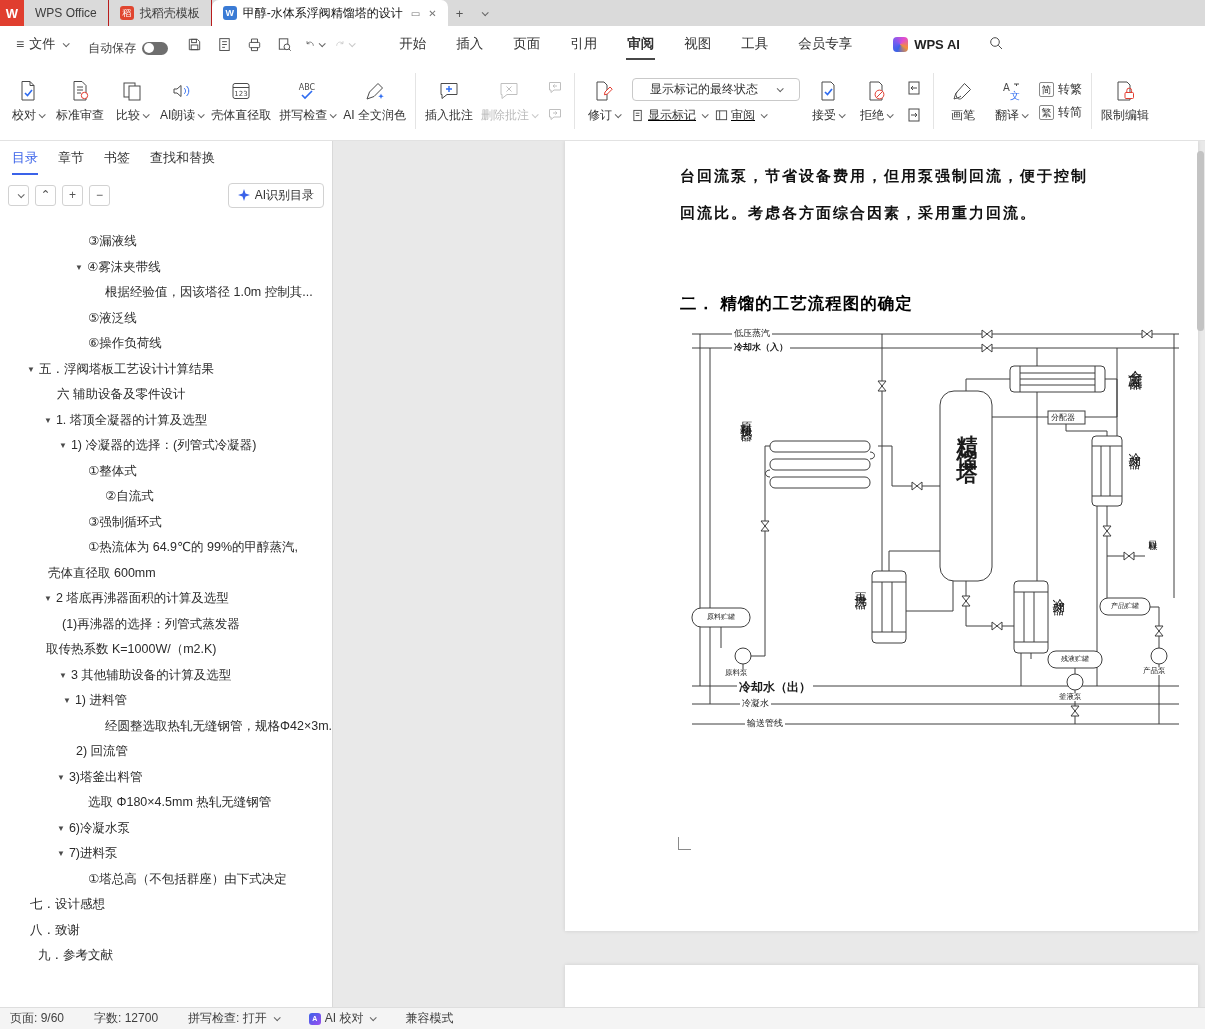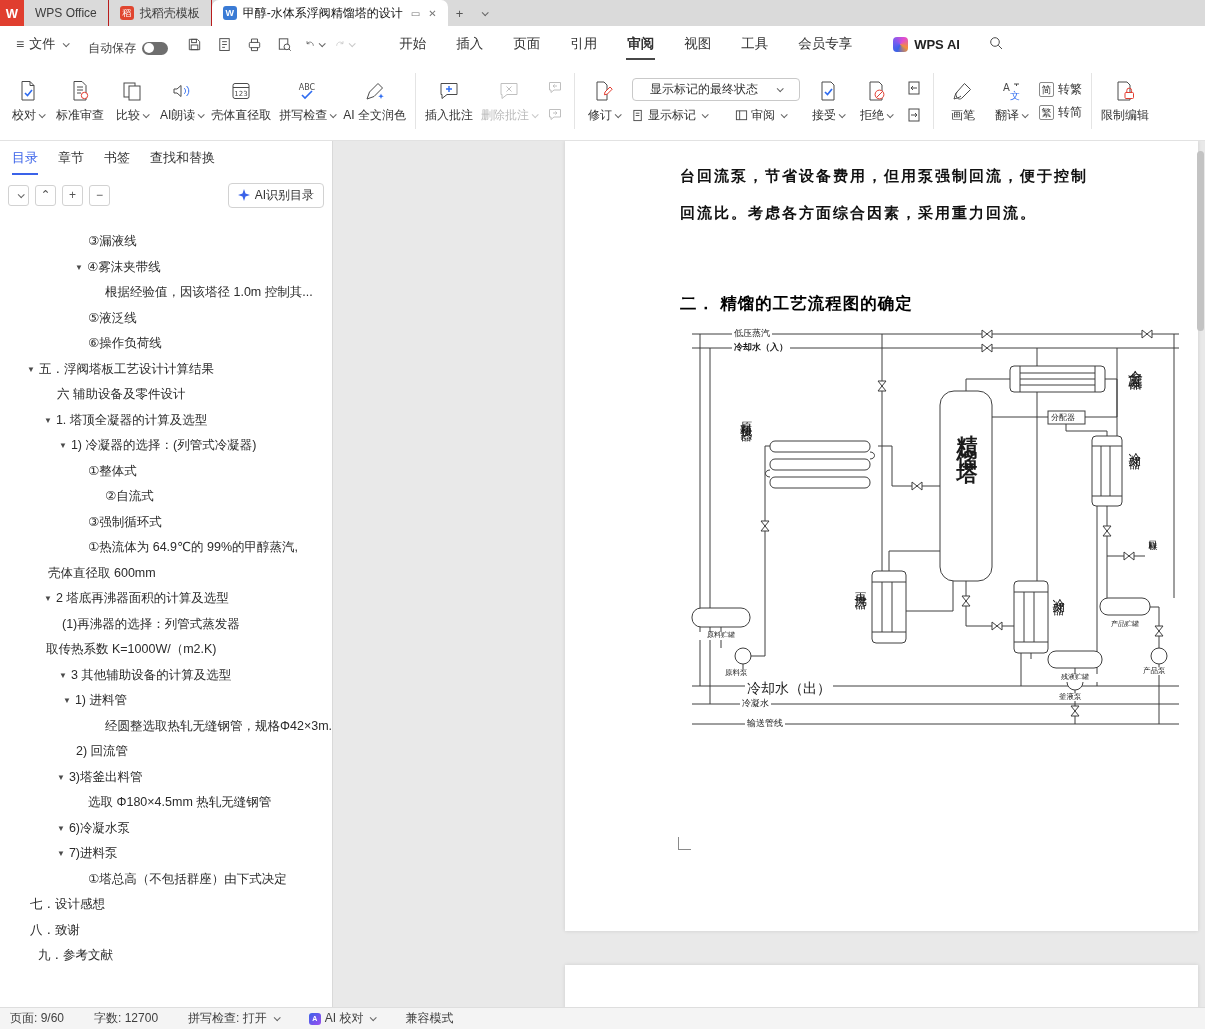--- a/index.html
+++ b/index.html
@@ -47,21 +47,21 @@
   .rb .ic, .mini .ic { display:flex; justify-content:center; }
   .rb .ic svg { width:24px; height:24px; }
   .rb .lbl { display:flex; align-items:center; font-size:12px; color:#333; white-space:nowrap; }
   .rb.dis, .mini.dis { opacity:.35; }
   .vdiv { width:1px; height:56px; background:#e4e4e4; margin:0 5px; flex-shrink:0; }
   .navcol { display:flex; flex-direction:column; gap:7px; margin:0 2px; flex-shrink:0; }
   .mini { width:24px; height:20px; display:flex; align-items:center; justify-content:center; }
   .mini svg { width:16px; height:16px; }
   .mkgroup { display:flex; flex-direction:column; gap:6px; width:168px; margin:0 4px; flex-shrink:0; }
   .mkselect { border:1px solid #c9c9c9; border-radius:4px; height:23px; display:flex; align-items:center; justify-content:space-between; padding:0 17px; font-size:12px; color:#333; background:#fff; }
-  .mkrow { display:flex; gap:28px; }
+  .mkrow { display:flex; gap:8px;text-decoration:underline; }
   .mkitem { display:flex; align-items:center; gap:3px; font-size:12px; color:#333; }
   .mkitem svg { width:13px; height:13px; }
   .convcol { display:flex; flex-direction:column; gap:6px; margin:0 4px; flex-shrink:0; }
   .convrow { display:flex; align-items:center; gap:4px; font-size:12px; color:#333; white-space:nowrap; }
   .convbox { width:15px; height:15px; border:1px solid #8a8a8a; border-radius:2px; font-size:10px; display:flex; align-items:center; justify-content:center; color:#333; }
 
   
   .main { flex:1; display:flex; min-height:0; }
   .sidebar { width:333px; background:#fff; border-right:1px solid #d9d9d9; display:flex; flex-direction:column; flex-shrink:0; }
   .side-tabs { height:34px; display:flex; align-items:center; gap:20px; padding:0 12px; font-size:13px; color:#333; position:relative; flex-shrink:0; }
@@ -89,21 +89,21 @@
     border-left:1px solid #8a8a8a; border-bottom:1px solid #8a8a8a; }
   .vscroll { position:absolute; right:1px; top:4px; bottom:4px; width:7px; }
   .vthumb { position:absolute; top:6px; right:0; width:7px; height:180px; background:#c3c3c3; border-radius:4px; }
 
   
   .diagram { position:absolute; left:112px; top:185px; width:512px; height:412px; }
   .diagram svg.pipes { position:absolute; inset:0; }
   .dl { position:absolute; font-family:"Liberation Serif","DejaVu Serif",serif; color:#1a1a1a; line-height:1.1; white-space:nowrap; }
   .dl.v { writing-mode:vertical-rl; text-orientation:upright; }
   .dl.onln { background:#fff; padding:0 2px; }
-  .dl.tank { font-size:7px; text-align:center; background:#fff;margin-top:18px; }
+  .dl.tank { font-size:7px; text-align:center; background:#fff; }
 
   
   .statusbar { height:22px; background:#f4f4f4; border-top:1px solid #dedede; display:flex; align-items:center;
     gap:30px; padding:0 10px; font-size:12px; color:#3f3f3f; flex-shrink:0; }
   .sitem { display:flex; align-items:center; gap:4px; white-space:nowrap; }
   .ai-spark { width:12px; height:12px; border-radius:3px;
     background:linear-gradient(135deg,#3a62e9,#9b4ef0); display:flex; align-items:center; justify-content:center;
     color:#fff; font-size:7px; font-weight:bold; }
 </style>
 </head>
@@ -620,21 +620,21 @@
           <span class="dl v" style="left:450px;top:116px;font-size:12.5px;letter-spacing:3px;">冷却器</span>
           <span class="dl v" style="left:176px;top:256px;font-size:12.5px;letter-spacing:3px;">再沸器</span>
           <span class="dl v" style="left:374px;top:262px;font-size:12.5px;letter-spacing:3px;background:#fff;">冷却器</span>
           <span class="dl v" style="left:470px;top:208px;font-size:9px;background:#fff;">取样口</span>
           <span class="dl tank" style="left:19px;top:288px;width:50px;">原料贮罐</span>
           <span class="dl" style="left:48px;top:343px;font-size:7.5px;background:#fff;">原料泵</span>
           <span class="dl tank" style="left:425px;top:277px;width:46px;">产品贮罐</span>
           <span class="dl tank" style="left:373px;top:330px;width:50px;">残液贮罐</span>
           <span class="dl" style="left:382px;top:367px;font-size:7.5px;background:#fff;">釜液泵</span>
           <span class="dl" style="left:466px;top:341px;font-size:7.5px;background:#fff;">产品泵</span>
-          <span class="dl onln" style="left:68px;top:355px;font-size:14px;">冷却水（出）</span>
+          <span class="dl onln" style="left:60px;top:355px;font-size:12px;font-weight:bold;">冷却水（出）</span>
           <span class="dl onln" style="left:63px;top:373px;font-size:9px;">冷凝水</span>
           <span class="dl onln" style="left:68px;top:393px;font-size:9px;">输送管线</span>
         </div>
 
         <div class="cornermark"></div>
       </div>
 
       <div class="page page2"></div>
 
       <div class="vscroll">

